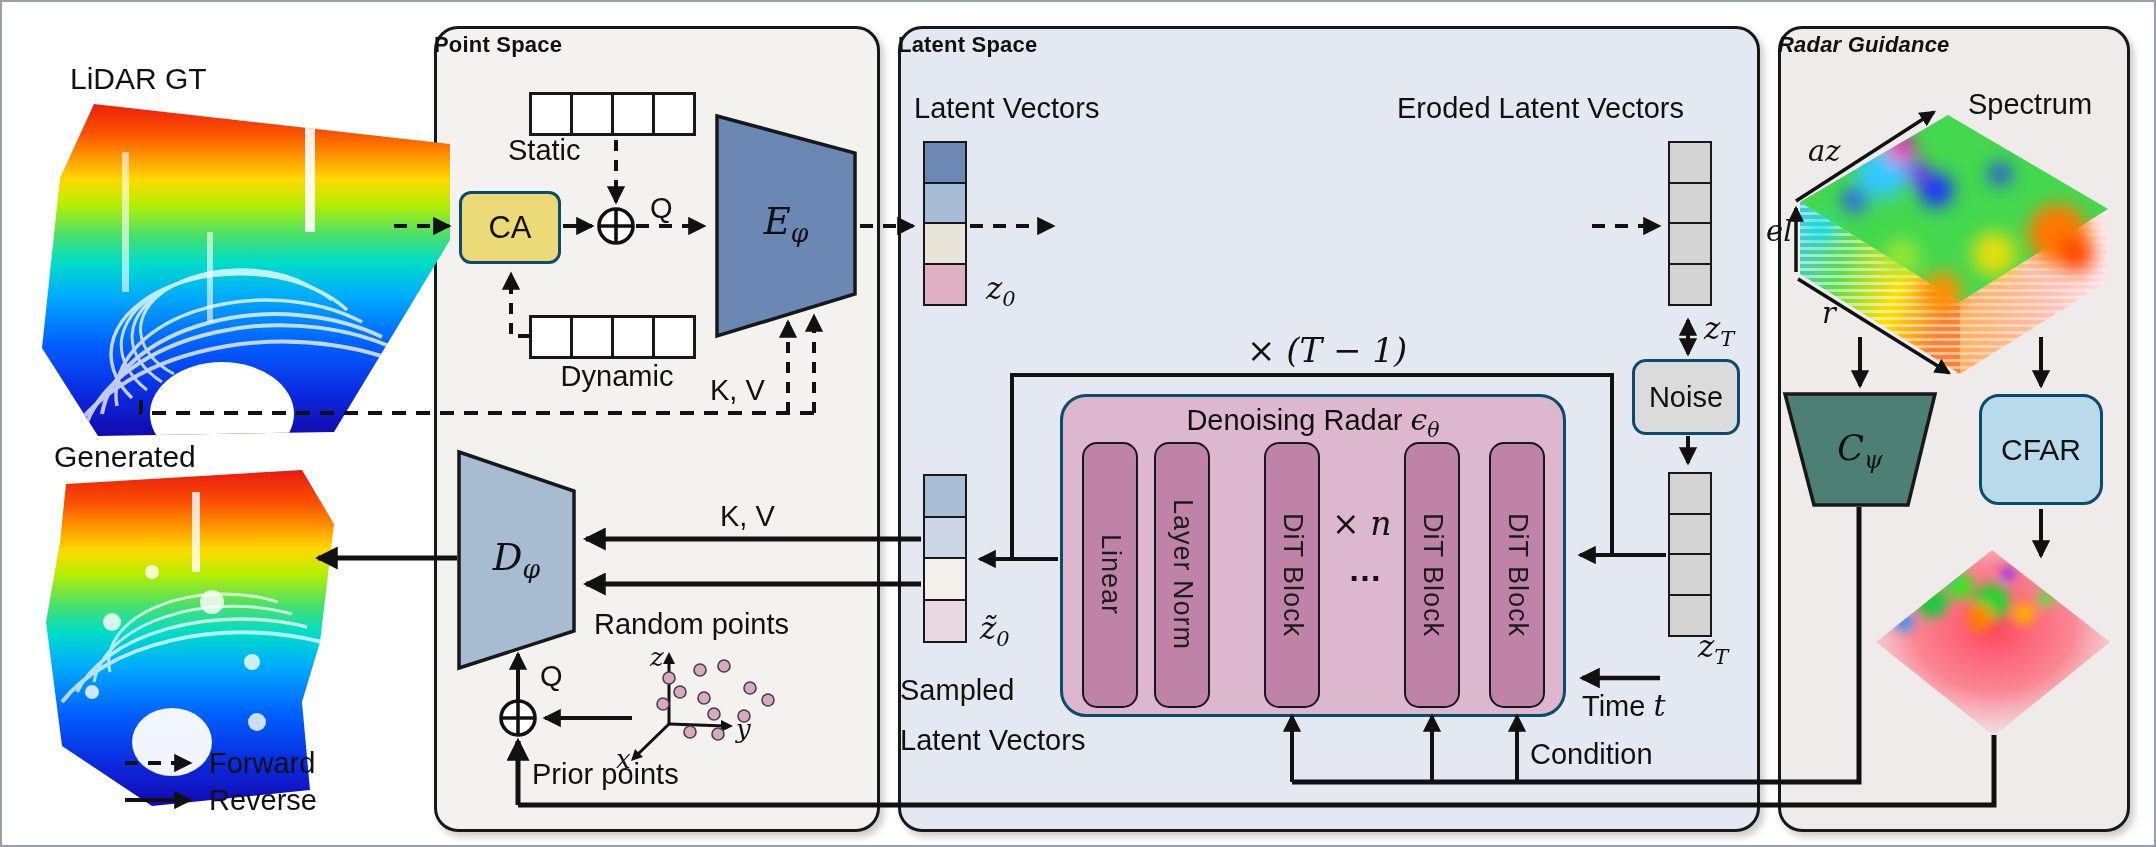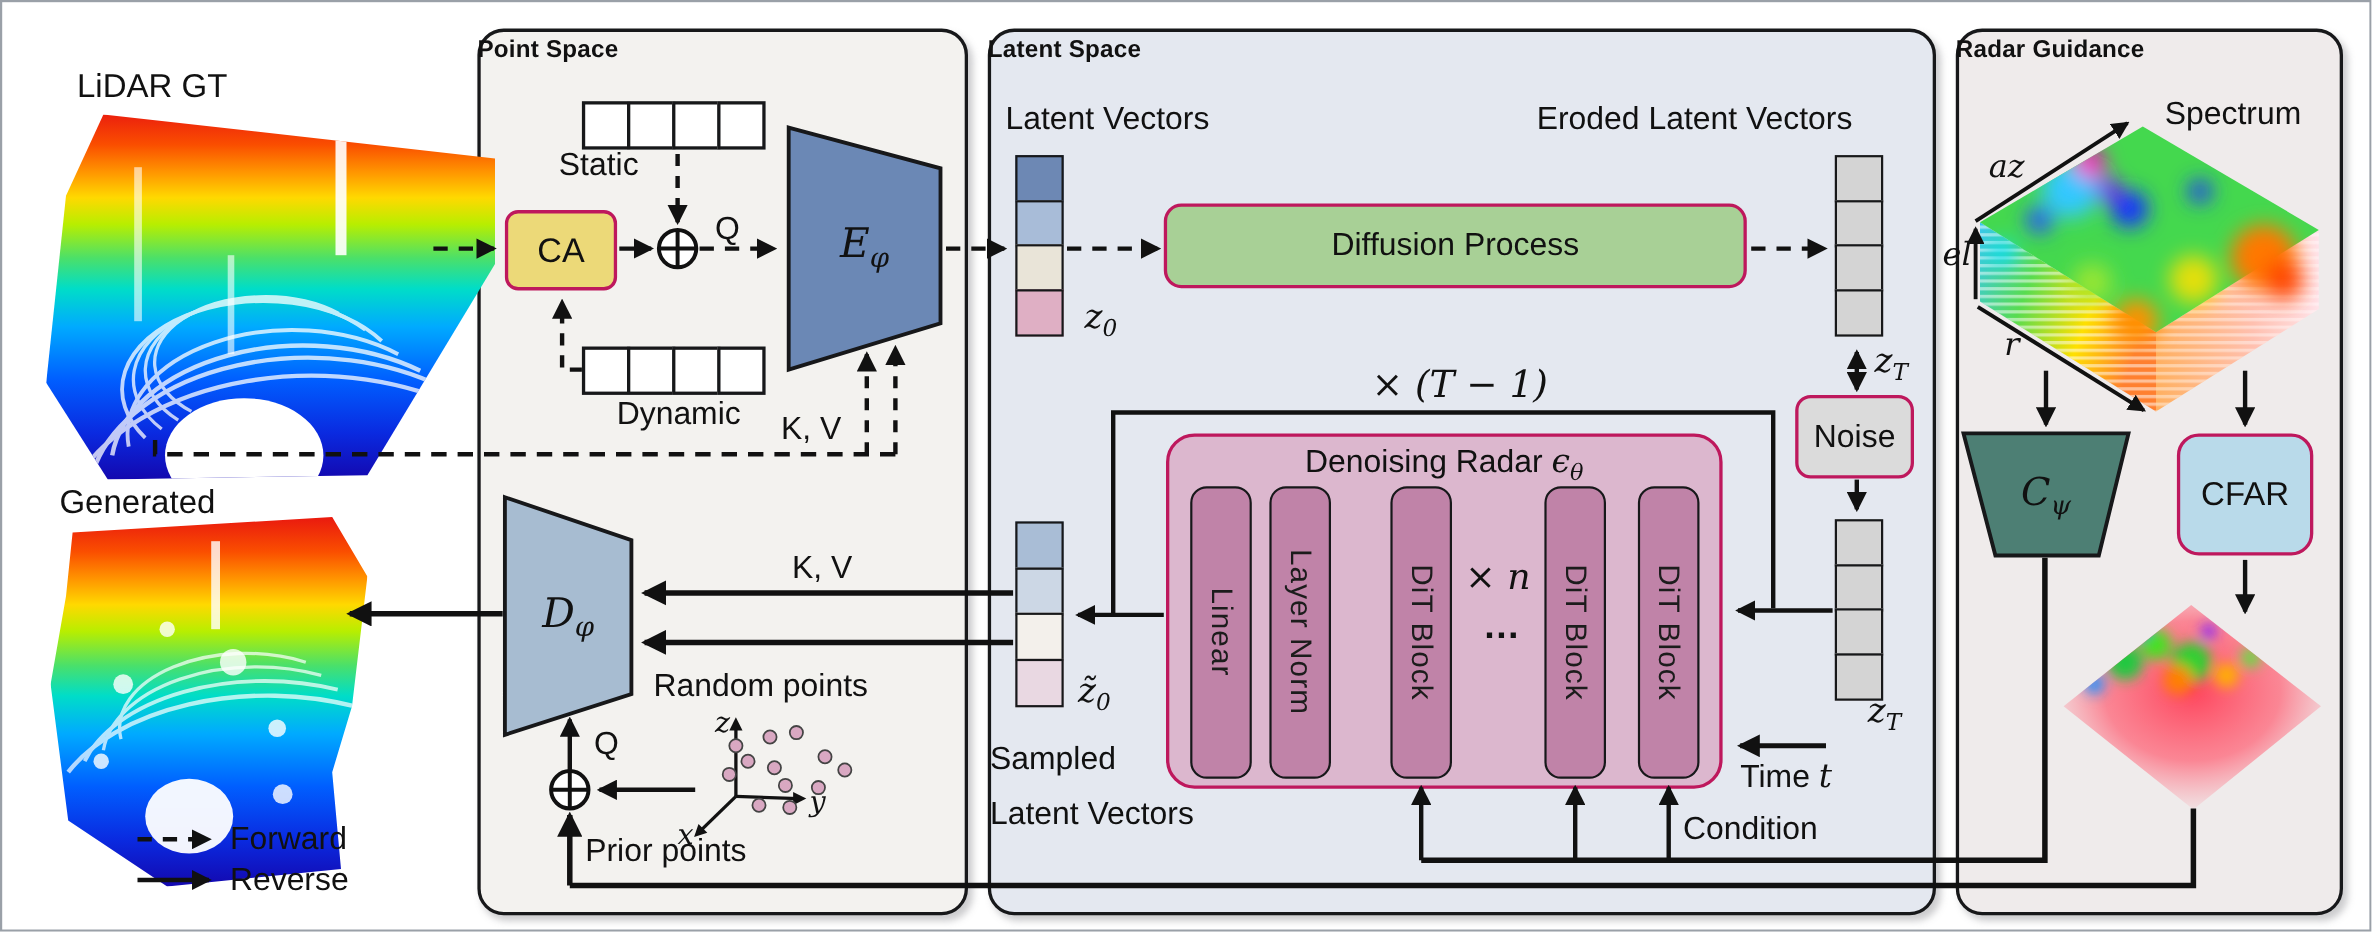--- a/index.html
+++ b/index.html
@@ -4,21 +4,21 @@
 <style>
   html,body{margin:0;padding:0;background:#fff;}
   #fig{position:relative;width:2156px;height:847px;background:#fff;border:2px solid #9aa0a8;box-sizing:border-box;overflow:hidden;
        font-family:"Liberation Sans",sans-serif;color:#111;}
   .layer{position:absolute;left:0;top:0;width:2156px;height:847px;}
   #under{z-index:1;} .boxes{z-index:2;} #over{z-index:3;pointer-events:none;} .labels{z-index:4;}
   .panel{position:absolute;border:3px solid #17181a;border-radius:24px;box-sizing:border-box;box-shadow:4px 5px 7px rgba(110,110,115,.35);}
   .ptitle{position:absolute;font-weight:bold;font-size:22px;letter-spacing:.2px;}
   .lbl{position:absolute;font-size:29px;white-space:nowrap;}
   .math{font-family:"DejaVu Serif",serif;font-style:italic;}
-  .box{position:absolute;border:3px solid #be185d;box-sizing:border-box;display:flex;align-items:center;justify-content:center;font-size:29px;}
+  .box{position:absolute;border:3px solid #0c4a6e;box-sizing:border-box;display:flex;align-items:center;justify-content:center;font-size:29px;}
   .cellrow{position:absolute;display:flex;}
   .cellrow .cell{width:44px;height:44px;border:3px solid #17181a;background:#fff;margin-left:-3px;box-sizing:border-box;}
   .cellrow .cell:first-child{margin-left:0;}
   .cellcol{position:absolute;display:flex;flex-direction:column;}
   .cellcol .cell{width:44px;height:43px;border:2.5px solid #17181a;margin-top:-2.5px;box-sizing:border-box;}
   .cellcol .cell:first-child{margin-top:0;}
   .bar{position:absolute;width:56px;height:266px;border:2.5px solid #17181a;border-radius:15px;box-sizing:border-box;
        display:flex;align-items:center;justify-content:center;}
   .bar span{writing-mode:vertical-rl;font-size:27px;color:#1c1c1c;letter-spacing:1px;}
   sub{font-size:68%;}
@@ -205,23 +205,20 @@
       <div class="cell"></div>
         <div class="cell"></div>
     </div>
     <div class="cellrow" style="left:527px;top:313px;">
       <div class="cell"></div>
         <div class="cell"></div>
       <div class="cell"></div>
         <div class="cell"></div>
     </div>
 
-    <div class="box" style="left: 1056px; top: 183px; width: 530px; height: 77px; border-radius: 16px; background-color: rgb(168, 208, 150);">
-        <span>Diffusion Process</span>
-      </div>
 
     <div class="box" style="left: 1630px; top: 357px; width: 108px; height: 76px; border-radius: 14px; background-color: rgb(219, 219, 219);">
         <span>Noise</span>
       </div>
 
     <div class="cellcol" style="left:921px;top:139px;">
       <div class="cell" style="background-color: rgb(109, 136, 180);"></div>
       <div class="cell" style="background-color: rgb(168, 188, 216);"></div>
       <div class="cell" style="background-color: rgb(233, 228, 216);"></div>
       <div class="cell" style="background-color: rgb(223, 175, 196);"></div>
@@ -329,21 +326,21 @@
     <g stroke="#111" stroke-width="3.6" fill="#ffffff">
       <circle cx="516" cy="716" r="17"></circle>
         <line x1="499" y1="716" x2="533" y2="716"></line>
         <line x1="516" y1="699" x2="516" y2="733"></line>
     </g>
   </svg>
 
   <div class="labels layer" style="pointer-events:none;">
     <div class="ptitle" style="left:432px;top:30px;width:446px;">Point Space</div>
     <div class="ptitle" style="left:896px;top:30px;width:988px;">Latent Space</div>
-    <div class="ptitle" style="left:1776px;top:30px;width:352px;">Radar Guidance</div>
+    <div class="ptitle" style="left:1776px;top:30px;width:352px;font-style:italic;">Radar Guidance</div>
 
     <div class="lbl" style="left:68px;top:60px;font-size:30px;">LiDAR GT</div>
     <div class="lbl" style="left:52px;top:438px;font-size:30px;">Generated</div>
 
     <div class="lbl" style="left:506px;top:132px;">Static</div>
     <div class="lbl" style="left:527px;top:358px;width:176px;text-align:center;">Dynamic</div>
     <div class="lbl" style="left:648px;top:190px;">Q</div>
     <div class="lbl" style="left:708px;top:372px;">K, V</div>
 
     <div class="glyph" style="left:715px;top:198px;width:138px;text-align:center;font-size:37px;">

